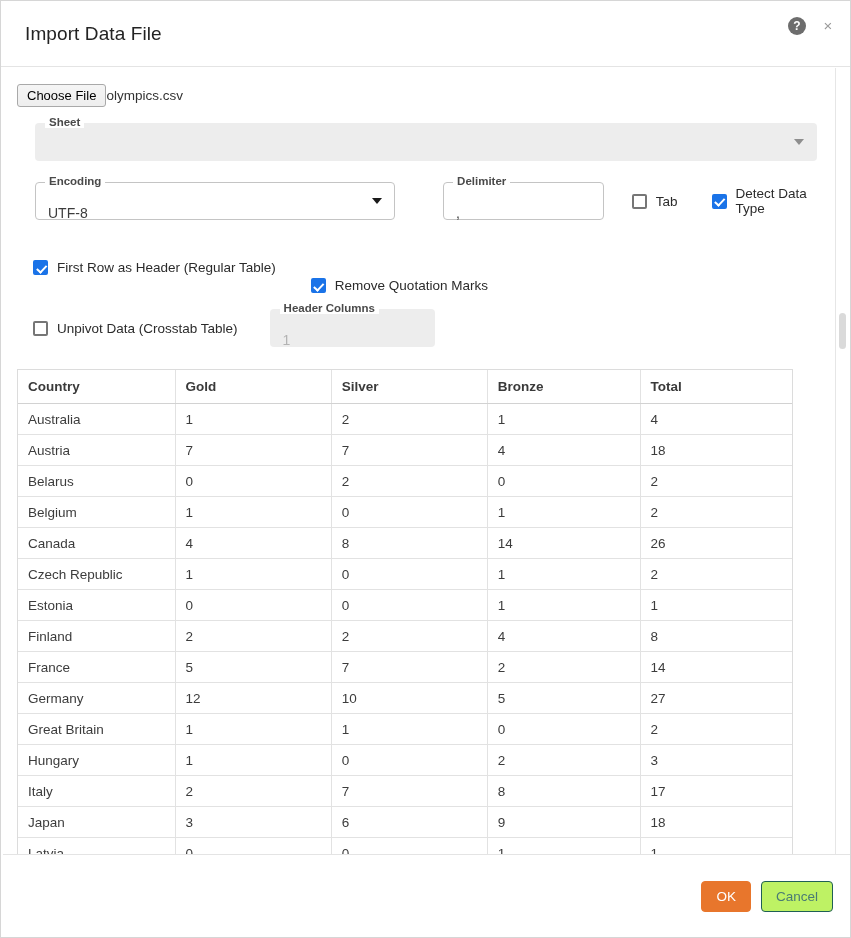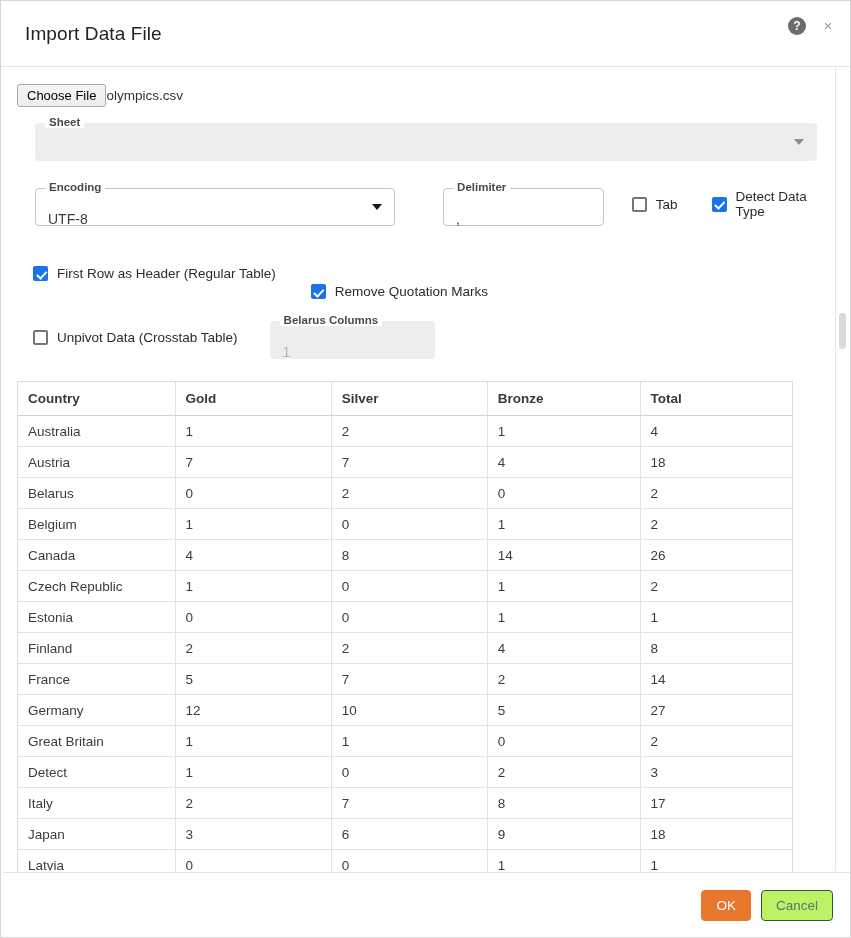--- a/index.html
+++ b/index.html
@@ -93,21 +93,20 @@
     font-size: 13.5px;
     color: #333333;
   }
 
   
   .field {
     position: relative;
     box-sizing: border-box;
     height: 38px;
     border-radius: 4px;
-    margin-top: 6px;
   }
   .field.outlined {
     border: 1px solid #c4c4c4;
     background: #ffffff;
   }
   .field.filled-disabled {
     border: 1px solid transparent;
     background: #ededed;
   }
   .field-legend {
@@ -270,21 +269,21 @@
   col.c2 { width: 149px; }
   col.c3 { width: 146px; }
   col.c4 { width: 145px; }
 
   
   .footer {
     position: absolute;
     left: 2px;
     right: 0;
     bottom: 0;
-    height: 65px;
+    height: 83px;
     box-sizing: border-box;
     border-top: 1px solid #e4e4e4;
     display: flex;
     align-items: center;
     justify-content: flex-end;
     gap: 10px;
     padding-right: 17px;
     background: #ffffff;
   }
   .btn {
@@ -390,21 +389,21 @@
         <span class="lbl">Remove Quotation Marks</span>
       </div>
     </div>
 
     <div class="checkrow-b">
       <div class="check">
         <span class="box"></span>
         <span class="lbl">Unpivot Data (Crosstab Table)</span>
       </div>
       <div class="field filled-disabled header-cols-field">
-        <span class="field-legend">Belarus Columns</span>
+        <span class="field-legend">Header Columns</span>
         <span class="field-value">1</span>
       </div>
     </div>
 
     <div class="table-wrap">
       <table>
         <colgroup>
           <col class="c0">
             <col class="c1">
             <col class="c2">
@@ -492,21 +491,21 @@
               <td>27</td>
             </tr>
             <tr>
               <td>Great Britain</td>
               <td>1</td>
               <td>1</td>
               <td>0</td>
               <td>2</td>
             </tr>
             <tr>
-              <td>Detect</td>
+              <td>Hungary</td>
               <td>1</td>
               <td>0</td>
               <td>2</td>
               <td>3</td>
             </tr>
             <tr>
               <td>Italy</td>
               <td>2</td>
               <td>7</td>
               <td>8</td>

